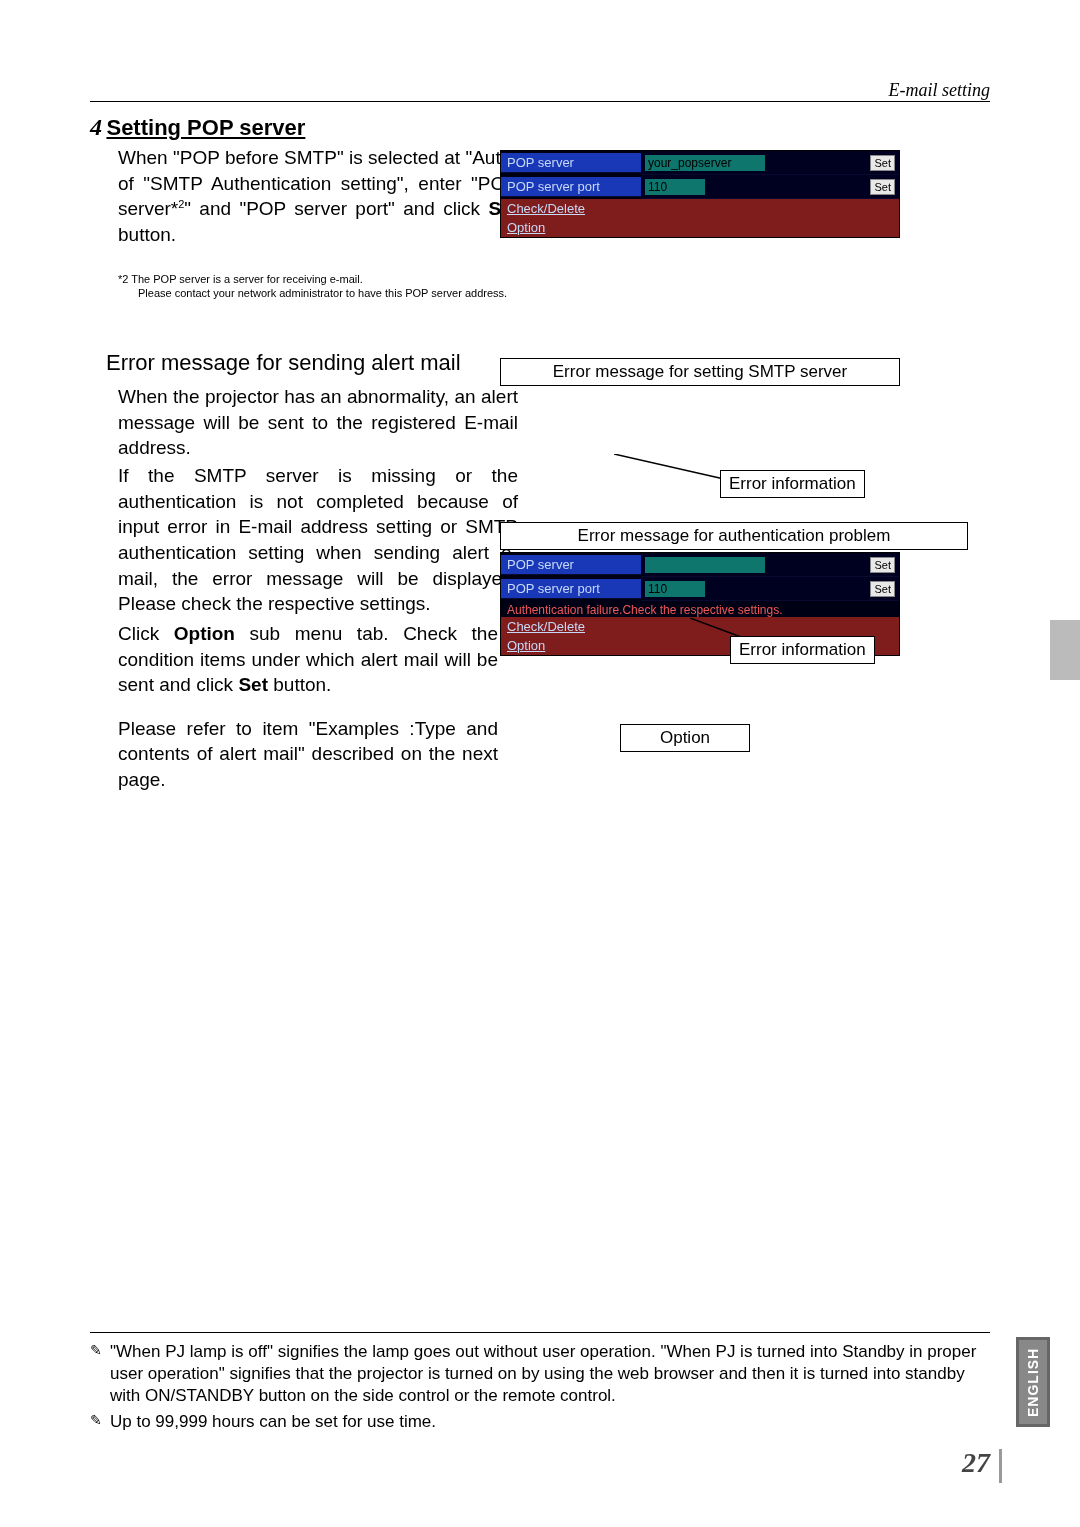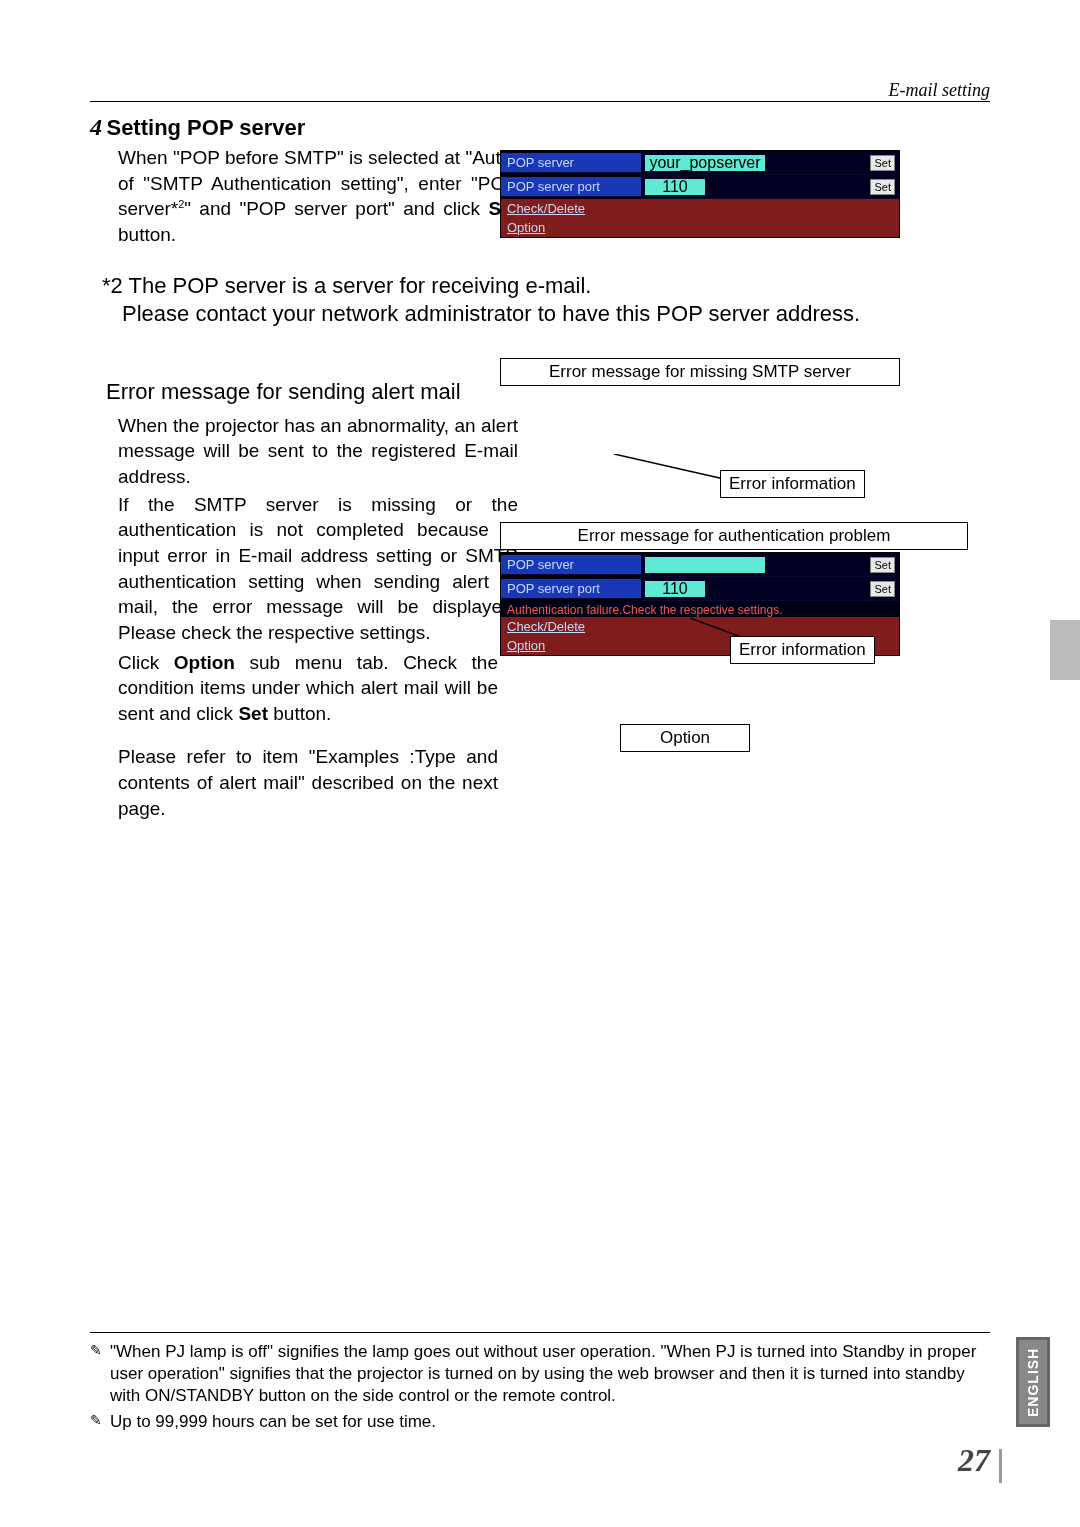--- a/index.html
+++ b/index.html
@@ -29,20 +29,21 @@
   .step-num {
     font-style: italic;
     font-family: Georgia, 'Times New Roman', serif;
     font-weight: bold;
     font-size: 24px;
   }
   .step-title {
     font-weight: bold;
     display: inline;
     font-size: 22px;
+    text-decoration: underline;
   }
   .sub-title {
     font-weight: normal;
     font-size: 22px;
     margin-left: 16px;
   }
   .body-text {
     font-size: 19px;
     line-height: 1.35;
     text-align: justify;
@@ -52,22 +53,22 @@
   .body-text-full {
     font-size: 19px;
     line-height: 1.35;
     text-align: justify;
     margin-left: 28px;
     width: 400px;
   }
   .bold-inline { font-weight: bold; }
   .sup { font-size: 11px; vertical-align: super; }
   .footnote {
-    font-size: 22px;
-    margin-left: 12px;
+    font-size: 11px;
+    margin-left: 28px;
     line-height: 1.3;
   }
 
   
   .ui-panel {
     position: absolute;
     border: 1px solid #000;
   }
   .ui-panel-dark {
     background: #000014;
@@ -87,28 +88,27 @@
   .ui-value-cell {
     flex: 1;
     background: #000020;
     display: flex;
     align-items: center;
     padding-left: 4px;
     border-bottom: 1px solid #0a0a30;
     height: 100%;
   }
   .ui-input {
-    background: #5eead4;
+    background: #0f766e;
     color: #000;
-    font-size: 16px;
+    font-size: 12px;
     padding: 1px 3px;
     width: 120px;
     height: 16px;
     line-height: 14px;
-    text-align: center;
   }
   .ui-set-btn {
     background: #e8e8e8;
     border: 1px solid #888;
     color: #000;
     font-size: 11px;
     padding: 0 3px;
     margin-right: 4px;
     height: 16px;
     line-height: 14px;
@@ -180,21 +180,21 @@
     justify-content: center;
     letter-spacing: 1px;
   }
   .page-num {
     position: absolute;
     right: 90px;
     bottom: 48px;
     font-style: italic;
     font-weight: bold;
     font-family: Georgia, serif;
-    font-size: 32px;
+    font-size: 28px;
     color: #444;
   }
   .page-num-rule {
     position: absolute;
     right: 78px;
     bottom: 44px;
     width: 3px;
     height: 34px;
     background: #999;
   }
@@ -245,21 +245,21 @@
     <div>*2 The POP server is a server for receiving e-mail.</div>
     <div style="padding-left:20px;">Please contact your network administrator to have this POP server address.</div>
   </div>
 
   <div style="margin-top:50px;">
     <div class="sub-title">Error message for sending alert mail</div>
     <div class="body-text" style="margin-top:8px;">When the projector has an abnormality, an alert message will be sent to the registered E-mail address.</div>
     <div class="body-text" style="margin-top:2px;">If the SMTP server is missing or the authentication is not completed because of input error in E-mail address setting or SMTP authentication setting when sending alert e-mail, the error message will be displayed. Please check the respective settings.</div>
   </div>
 
-  <div class="callout-box" style="top:358px; left:500px; width:400px; text-align:center;">Error message for missing SMTP server</div>
+  <div class="callout-box" style="top:358px; left:500px; width:400px; text-align:center;">Error message for setting SMTP server</div>
 
   <svg class="pointer" style="top:454px; left:614px;" width="120" height="30">
     <line x1="0" y1="0" x2="110" y2="25" stroke="#000" stroke-width="1.5"></line>
   </svg>
   <div class="callout-box" style="top:470px; left:720px;">Error information</div>
 
   <div class="callout-box" style="top:522px; left:500px; width:468px; text-align:center;">Error message for authentication problem</div>
 
   <div class="ui-panel ui-panel-dark" style="top:552px; left:500px; width:400px;">
     <div class="ui-row">

